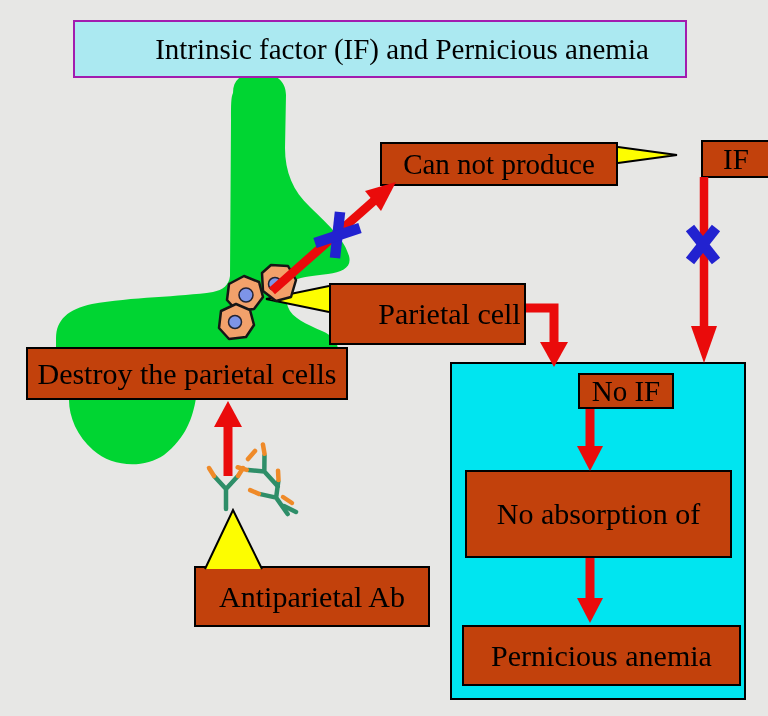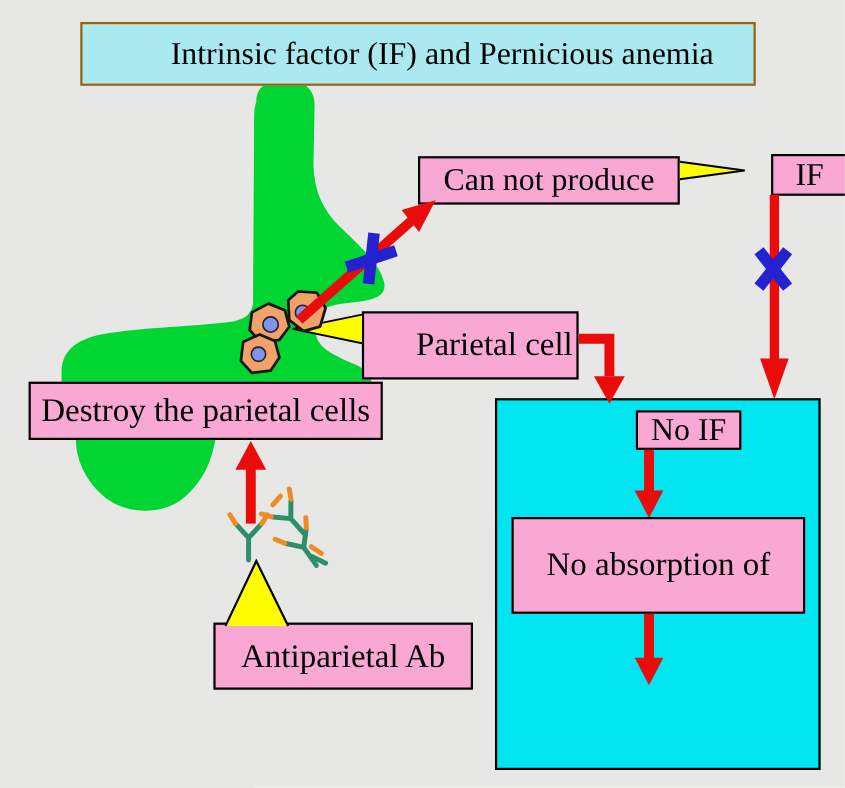--- a/index.html
+++ b/index.html
@@ -7,33 +7,33 @@
     position:relative;
     width:768px;height:716px;
     background:#e7e7e5;
     overflow:hidden;
     font-family:"Liberation Serif", serif;
   }
   .stage svg{position:absolute;left:0;top:0;}
   .lbl{
     position:absolute;
     box-sizing:border-box;
-    background:#f9a8d4;
+    background:#c2410c;
     border:2px solid #000;
     color:#000;
     display:flex;align-items:center;justify-content:center;
     text-align:center;
     font-size:29px;
     line-height:1.2;
     white-space:nowrap;
     z-index:2;
   }
   .title-box{
     background:#abe9f1;
-    border:2px solid #a16207;
+    border:2px solid #a21caf;
     font-size:29px;
     padding-left:44px;
   }
   .cyan-panel{
     position:absolute;
     box-sizing:border-box;
     background:#00e5f0;
     border:2px solid #000;
     z-index:1;
   }
@@ -93,20 +93,21 @@
   <div class="lbl" style="left:162px;top:566px;width:236px;height:61px;font-size:30px;margin-left:32px;">Antiparietal Ab</div>
 
   <div class="cyan-panel" style="left:450px;top:362px;width:296px;height:338px;"></div>
 
   <div class="lbl" style="left:550px;top:373px;width:96px;height:36px;margin-left:28px;">No IF</div>
 
   <div class="lbl multiline" style="left:465px;top:470px;width:267px;height:88px;">
     <span>No absorption of</span>
   </div>
 
+  <div class="lbl" style="left:462px;top:625px;width:279px;height:61px;font-size:30px;">Pernicious anemia</div>
 
 
   <svg id="over-layer" width="768" height="716" viewBox="0 0 768 716">
 
     <path d="M329,286 L266,299 L329,312" fill="#fdfd00" stroke="#000" stroke-width="1.8"></path>
 
     <path d="M618,147 L677,155 L618,163" fill="#fdfd00" stroke="#000" stroke-width="1.8"></path>
 
     <path d="M205,569 L233,510 L262,569" fill="#fdfd00" stroke="#000" stroke-width="2"></path>
 

